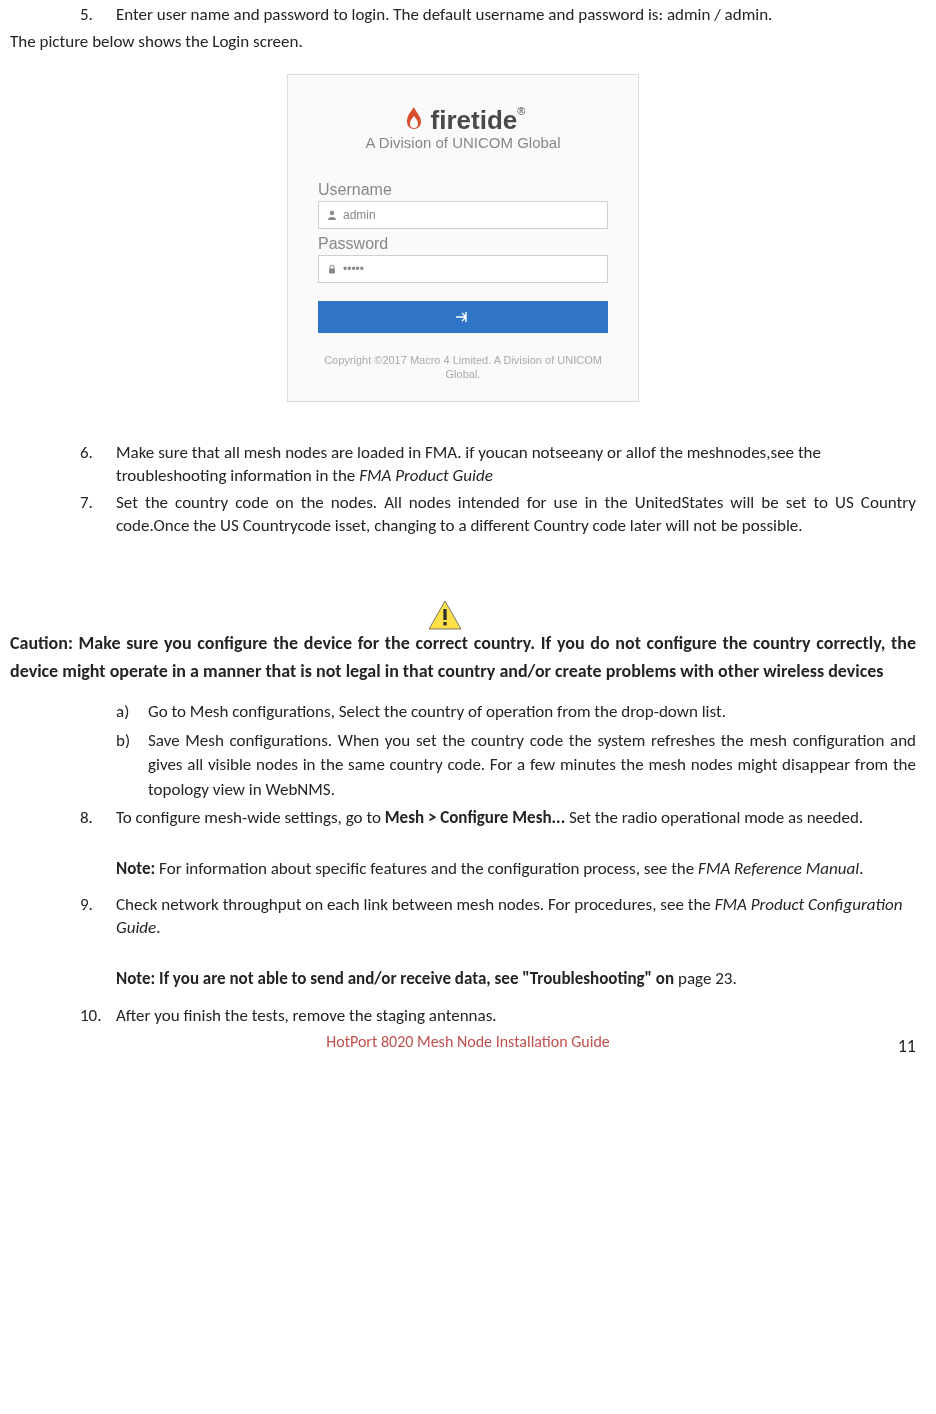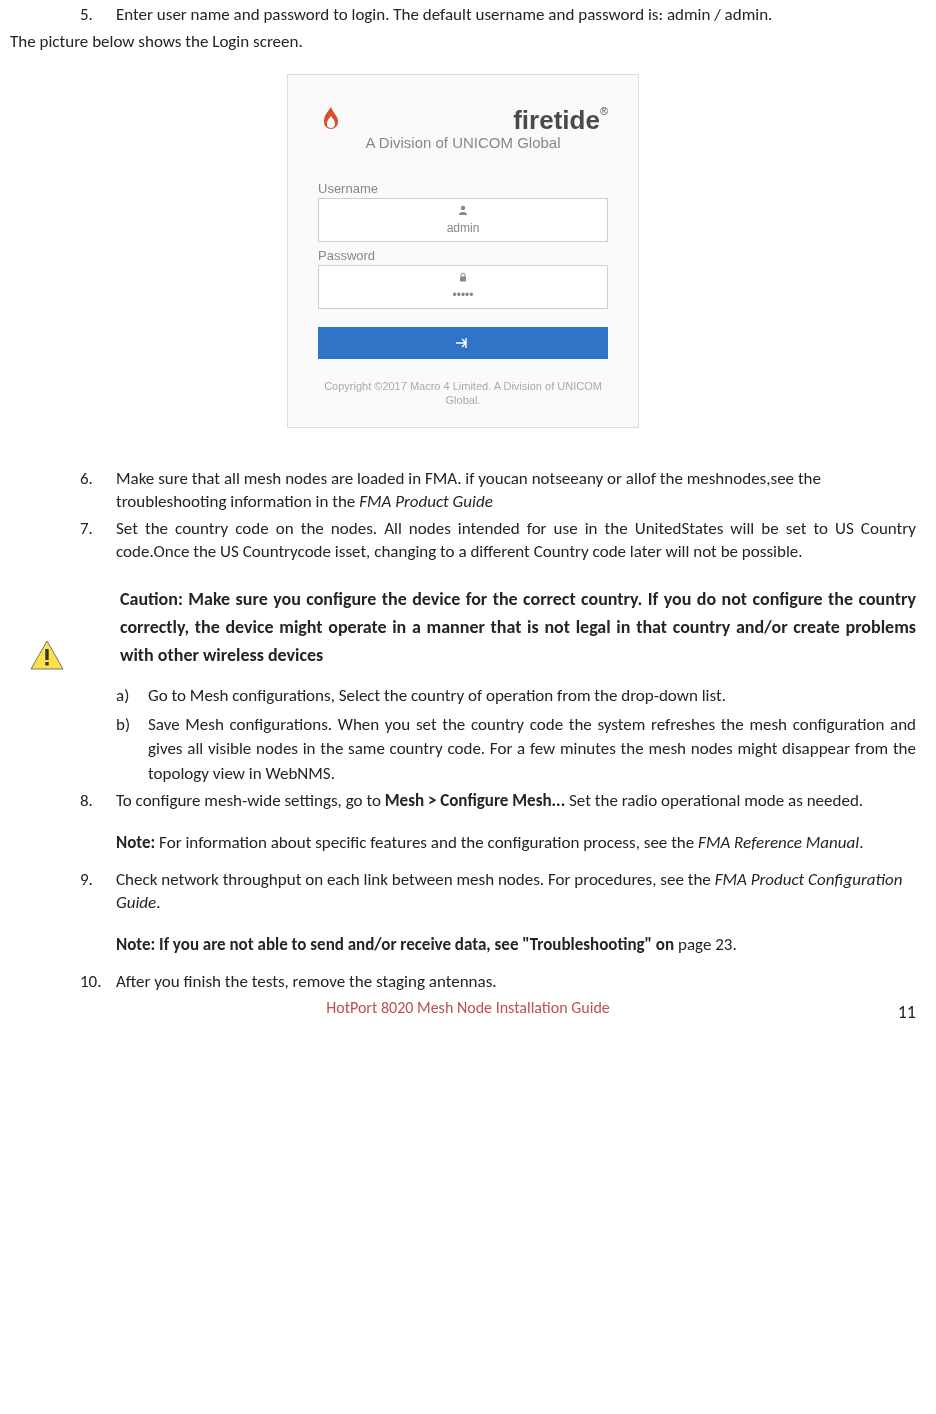--- a/index.html
+++ b/index.html
@@ -37,69 +37,69 @@
     padding: 20px 30px 20px 30px;
     font-family: Arial, sans-serif;
   }
   .brand {
     text-align: center;
     margin: 10px 0 30px 0;
   }
   .brand-row {
     display: flex;
     align-items: center;
-    justify-content: space-between;
+    justify-content: center;
     gap: 4px;
   }
   .brand-main {
     font-size: 26px;
     font-weight: bold;
     color: #4a4a4a;
   }
   .brand-sub {
     font-size: 15px;
     color: #888;
     margin-top: -2px;
   }
   .field-label {
-    font-size: 13px;
+    font-size: 16px;
     color: #888;
     margin: 6px 0 2px 0;
   }
   .input-box {
     border: 1px solid #cfcfcf;
     background: #fff;
     padding: 6px 8px;
     font-size: 12px;
     color: #888;
     display: flex;
     align-items: center;
     gap: 6px;
-    flex-direction: column;
   }
   .login-btn {
     background: #2f74c7;
     height: 32px;
     margin-top: 18px;
     display: flex;
     align-items: center;
     justify-content: center;
   }
   .copyright {
     font-size: 11px;
     color: #aaa;
     text-align: center;
     margin-top: 20px;
     line-height: 1.3;
   }
   .italic { font-style: italic; }
   .caution-row {
     display: flex;
-    align-items: flex-end;
+    align-items: center;
     margin: 22px 0 14px 0;
+    flex-direction: column;
   }
   .warn-icon {
     width: 90px;
     flex-shrink: 0;
     display: flex;
     align-items: center;
     justify-content: flex-start;
     padding-left: 20px;
     padding-top: 40px;
   }
@@ -113,21 +113,21 @@
   .sub-ol {
     display: flex;
     margin: 4px 0 4px 106px;
     line-height: 1.45;
   }
   .sub-ol .num {
     min-width: 32px;
   }
   .sub-ol .txt { flex: 1; text-align: justify; }
   .indent-block {
-    margin: 18px 0 14px 106px;
+    margin: 27px 0 14px 106px;
     line-height: 1.4;
   }
   .footer {
     position: relative;
     height: 30px;
   }
   .footer-title {
     color: #c0504d;
     text-align: center;
     font-size: 16px;

